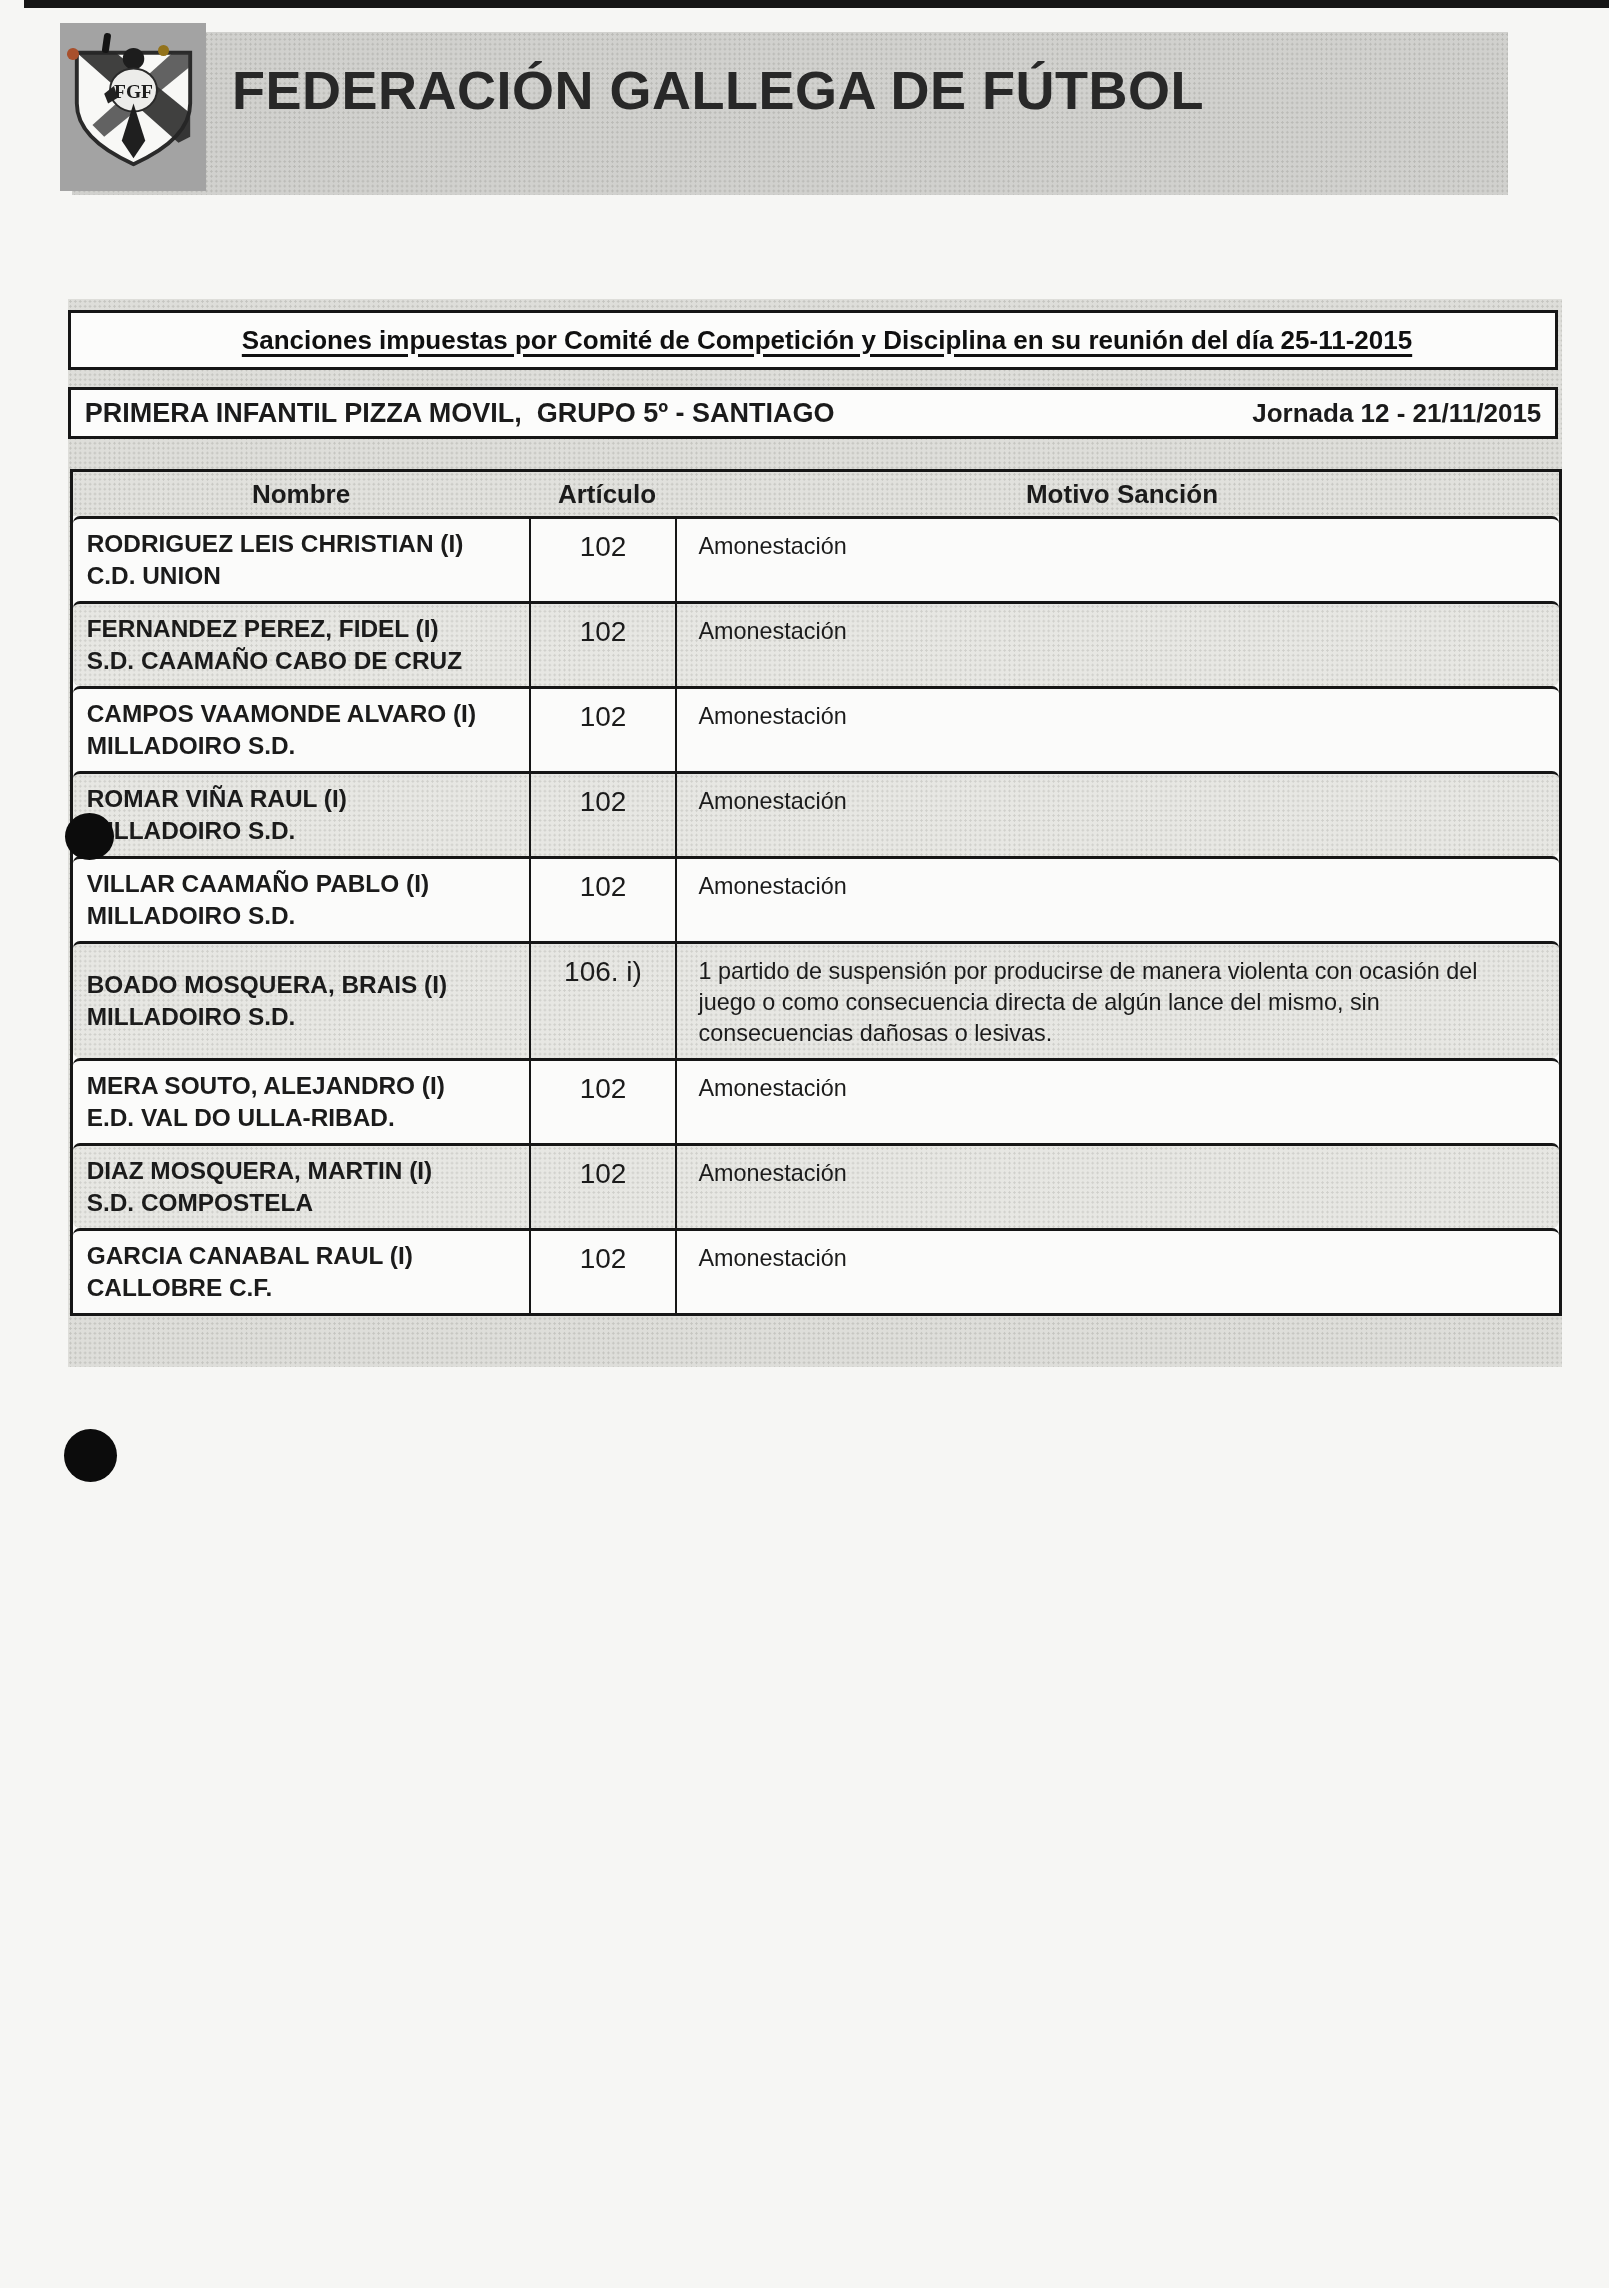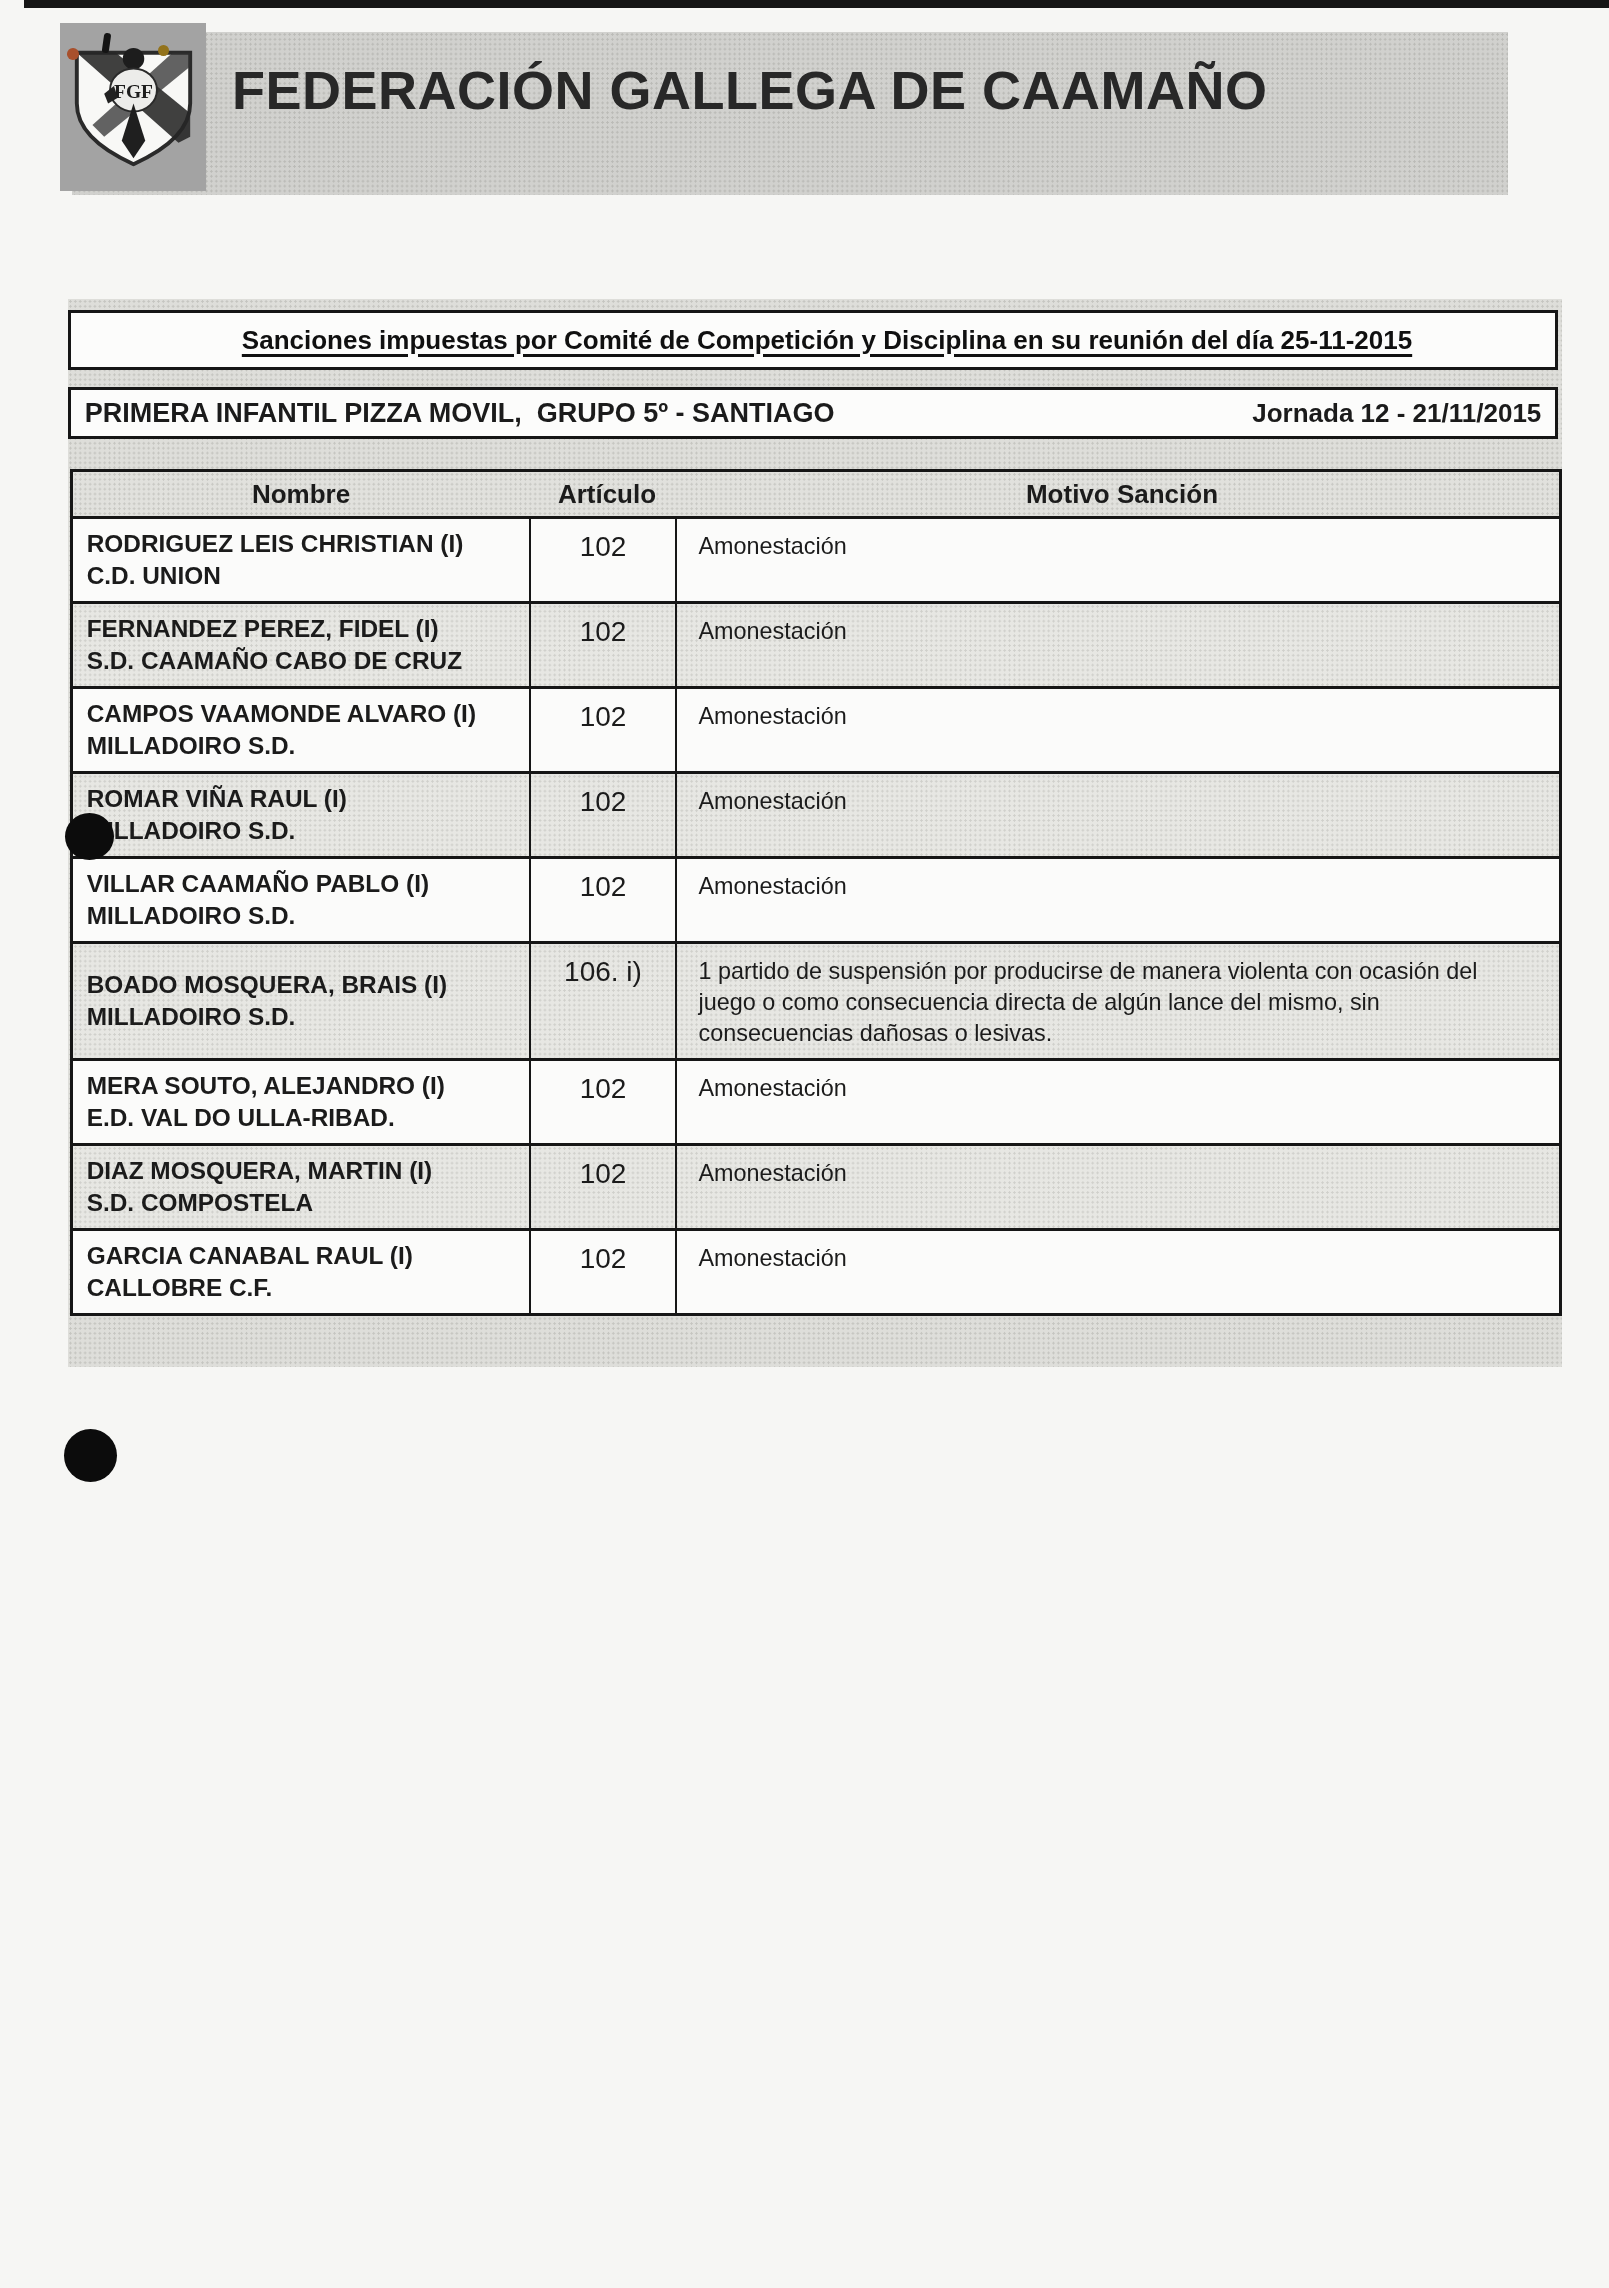--- a/index.html
+++ b/index.html
@@ -75,21 +75,21 @@
   }
   .thead {
     display:flex; height:44px; align-items:center;
     background-color:var(--headrow-gray);
   }
   .thead .h { font-size:26px; font-weight:bold; text-align:center; }
   .h-nombre { width:456px; }
   .h-art { width:156px; }
   .h-motivo { flex:1; }
 
-  .trow { display:flex; min-height:85px; border-top:3.9px solid var(--border-black); background:#fbfbfa; }
+  .trow { display:flex; min-height:85px; border-top:3.9px solid var(--border-black); background:#fbfbfa;border-radius:7px; }
   .tbody .trow:nth-child(2n) { background-color:var(--row-shade); }
   .tbody .trow:nth-child(2n).speckle-row {
     background-image: radial-gradient(rgba(70,70,62,0.14) 1px, transparent 1.2px);
     background-size:4.9px 4.9px;
   }
   .cell-name {
     width:456px; padding:5.9px 9.8px 5.9px 13.7px;
     display:flex; flex-direction:column; justify-content:center;
     font-size:24.4px; font-weight:bold; line-height:32px;
   }
@@ -132,21 +132,21 @@
 
       <polygon points="70,62 82,100 70,118 58,100" fill="#1f1f1f"></polygon>
       <polygon points="40,52 50,44 54,56 44,62" fill="#222222"></polygon>
     </svg>
   </div>
 
   <div class="artifact-dash"></div>
   <div class="dot-orange"></div>
   <div class="dot-olive"></div>
 
-  <div class="org-title">FEDERACIÓN GALLEGA DE CAAMAÑO</div>
+  <div class="org-title">FEDERACIÓN GALLEGA DE FÚTBOL</div>
 
   <div class="mid-zone speckle"></div>
 
   <div class="notice-box">
     <span class="t">Sanciones impuestas por Comité de Competición y Disciplina en su reunión del día 25-11-2015</span>
   </div>
 
   <div class="comp-box">
     <span class="left">PRIMERA INFANTIL PIZZA MOVIL,  GRUPO 5º - SANTIAGO</span>
     <span class="right">Jornada 12 - 21/11/2015</span>

